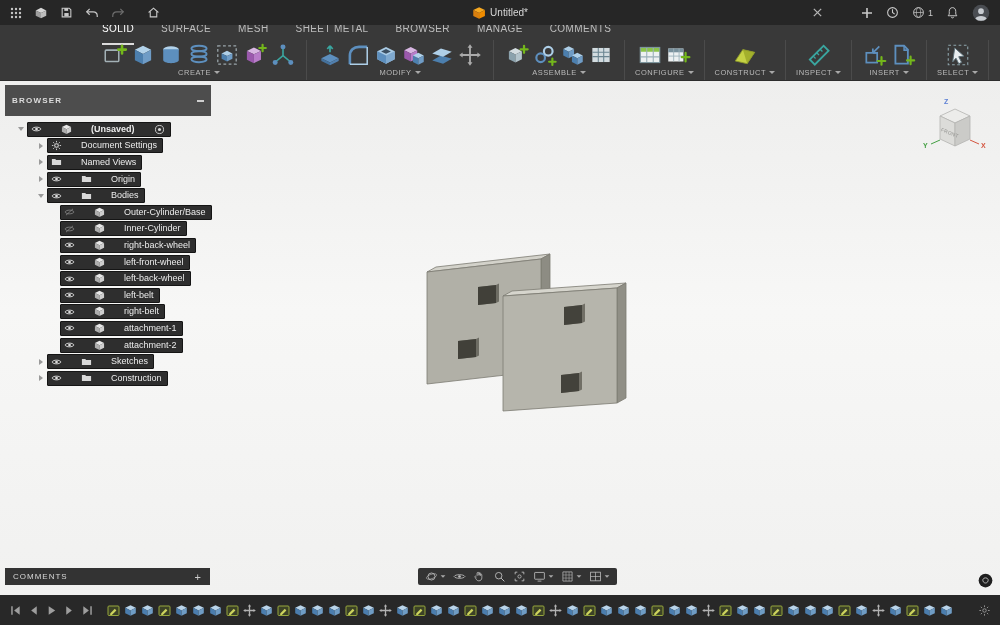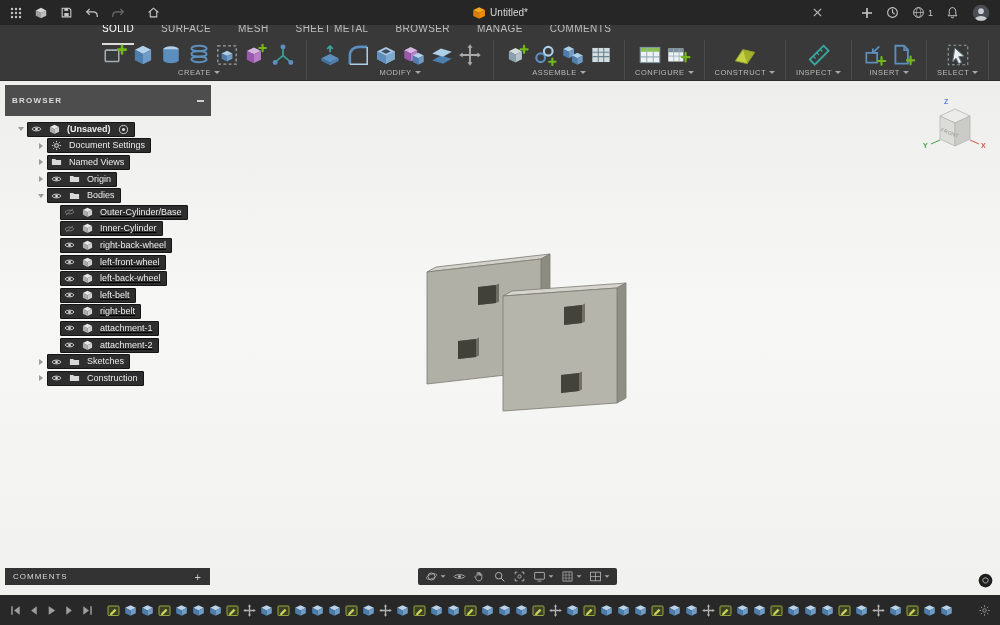--- a/index.html
+++ b/index.html
@@ -44,26 +44,26 @@
   .ax{font-size:7px;font-weight:bold;}
   .ax.z{fill:#5b7fd4;} .ax.y{fill:#44a044;} .ax.x{fill:#d4553f;}
 
   
   .browser{position:absolute;top:5px;left:5px;width:206px;z-index:20;}
   .brow-header{height:15px;background:rgba(70,70,70,.96);display:flex;align-items:center;padding:8px 7px;
                font-size:8px;font-weight:bold;letter-spacing:1.2px;color:#dcdcdc;}
   .brow-min{margin-left:auto;width:7px;height:2px;background:#cfcfcf;cursor:pointer;}
   .brow-tree{padding-top:5px;}
   .brow-row{display:flex;align-items:center;height:16.6px;}
-  .indent0{padding-left:10px;} .indent1{padding-left:30px;} .indent2{padding-left:55px;text-decoration:underline;}
+  .indent0{padding-left:10px;} .indent1{padding-left:30px;} .indent2{padding-left:55px;}
   .tree-caret{width:12px;display:flex;justify-content:center;align-items:center;cursor:pointer;}
   .tree-caret.spacer{width:0;}
   .tree-caret.right::before{content:"";border-top:3.2px solid transparent;border-bottom:3.2px solid transparent;border-left:4.5px solid #9a9a9a;}
   .tree-caret.down::before{content:"";border-left:3.2px solid transparent;border-right:3.2px solid transparent;border-top:4.5px solid #9a9a9a;}
-  .brow-box{display:flex;align-items:center;gap:7px;background:#2e2e2e;border:1px solid #151515;border-radius:1px;
+  .brow-box{display:flex;align-items:center;gap:19px;background:#2e2e2e;border:1px solid #151515;border-radius:1px;
             height:13px;padding:0 5px 0 3px;font-size:9px;color:#ececec;cursor:pointer;}
   .brow-box.bold .brow-label{font-weight:bold;}
   .brow-label{white-space:nowrap;line-height:13px;}
 
   
   .comments-bar{position:absolute;left:5px;bottom:10px;width:205px;height:17px;background:#333333;display:flex;
                 align-items:center;padding:0 8px;font-size:8px;letter-spacing:1px;color:#d8d8d8;z-index:20;box-sizing:border-box;gap:15px;}
   .cm-add{margin-left:auto;font-size:11px;color:#cdcdcd;cursor:pointer;}
   .nav-bar{position:absolute;left:418px;bottom:10px;height:17px;background:#333333;border-radius:2px;display:flex;
            align-items:center;padding:0 7px;gap:7px;z-index:20;}

